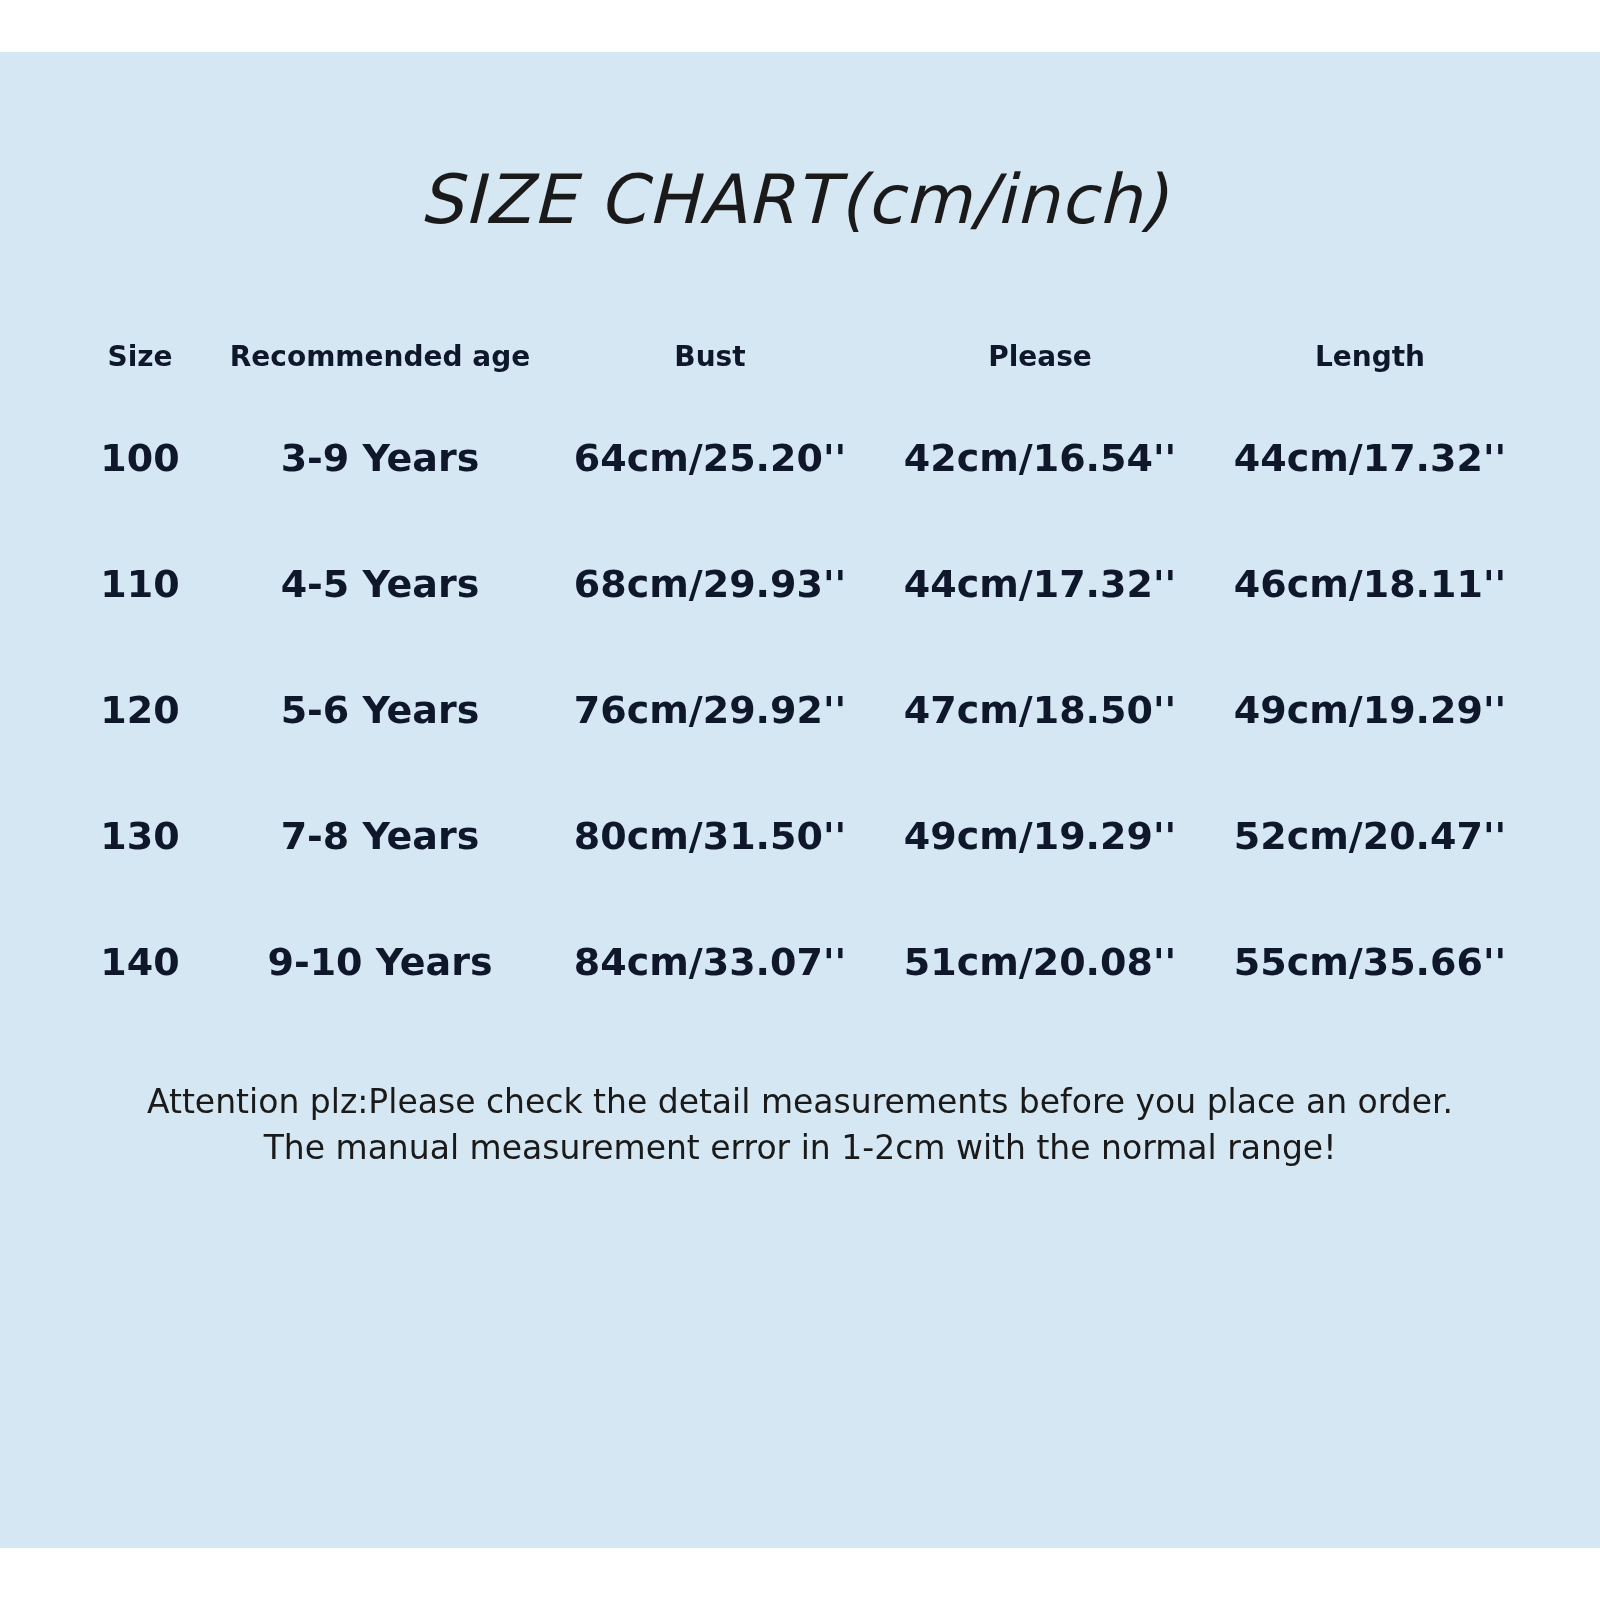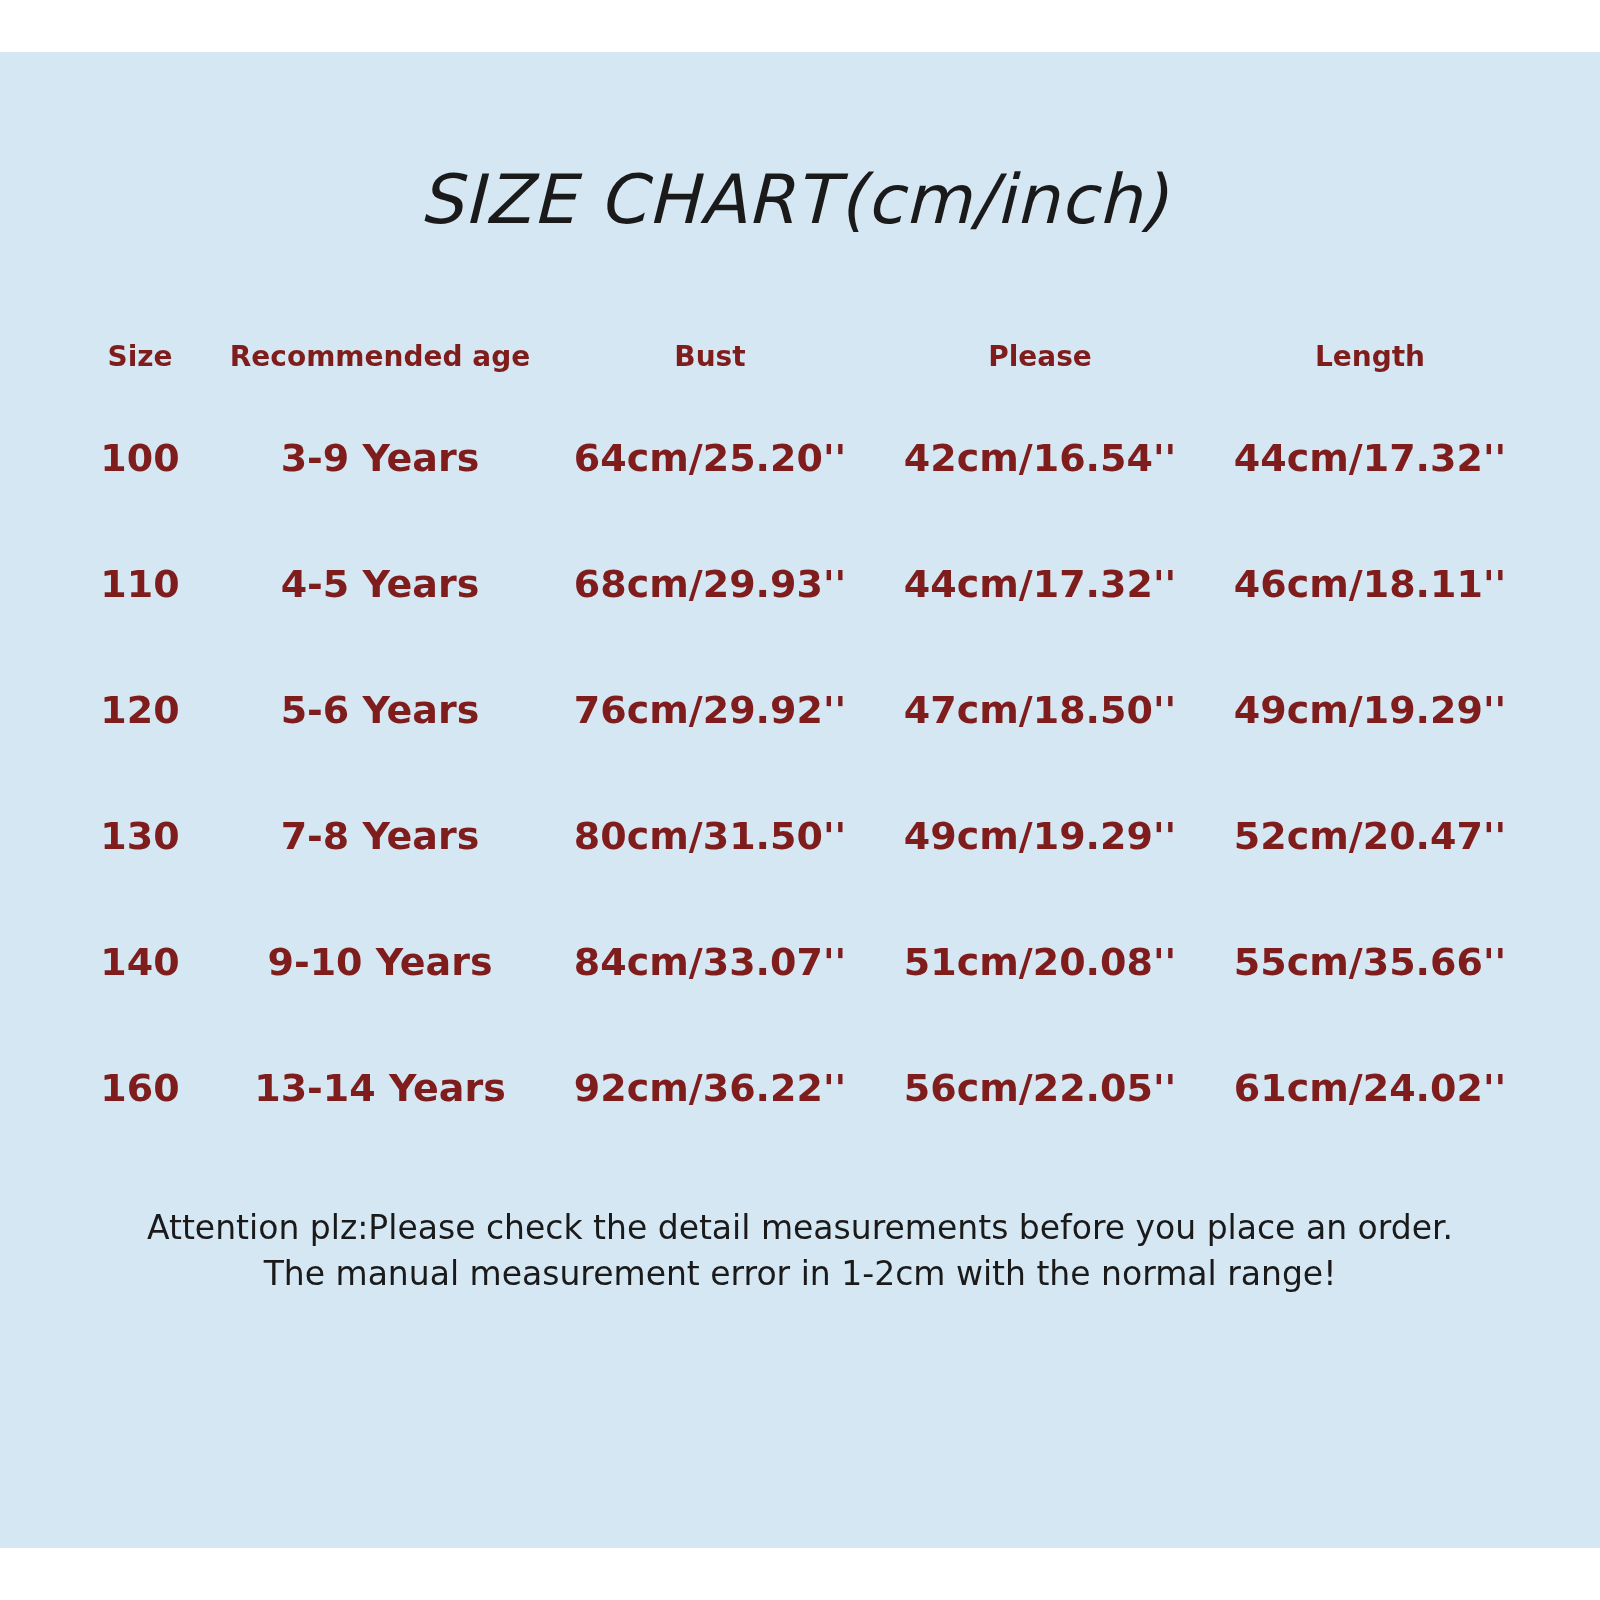--- a/index.html
+++ b/index.html
@@ -36,21 +36,21 @@
   table.size-table {
     width: 1470px;
     margin: 78px auto 0 auto;
     border-collapse: collapse;
     table-layout: fixed;
   }
   table.size-table th,
   table.size-table td {
     font-family: "DejaVu Sans", sans-serif;
     font-weight: bold;
-    color: #7f1d1d;
+    color: #0f172a;
     text-align: center;
     padding: 0;
   }
   table.size-table th {
     font-size: 28px;
     height: 78px;
     vertical-align: middle;
   }
   table.size-table td {
     font-size: 38px;
@@ -127,27 +127,20 @@
         <td>49cm/19.29''</td>
         <td>52cm/20.47''</td>
       </tr>
       <tr>
         <td>140</td>
         <td>9-10 Years</td>
         <td>84cm/33.07''</td>
         <td>51cm/20.08''</td>
         <td>55cm/35.66''</td>
       </tr>
-      <tr>
-        <td>160</td>
-        <td>13-14 Years</td>
-        <td>92cm/36.22''</td>
-        <td>56cm/22.05''</td>
-        <td>61cm/24.02''</td>
-      </tr>
     </tbody>
   </table>
 
   <div class="note">
     <div>Attention plz:Please check the detail measurements before you place an order.</div>
     <div>The manual measurement error in 1-2cm with the normal range!</div>
   </div>
 
 </div>
 

